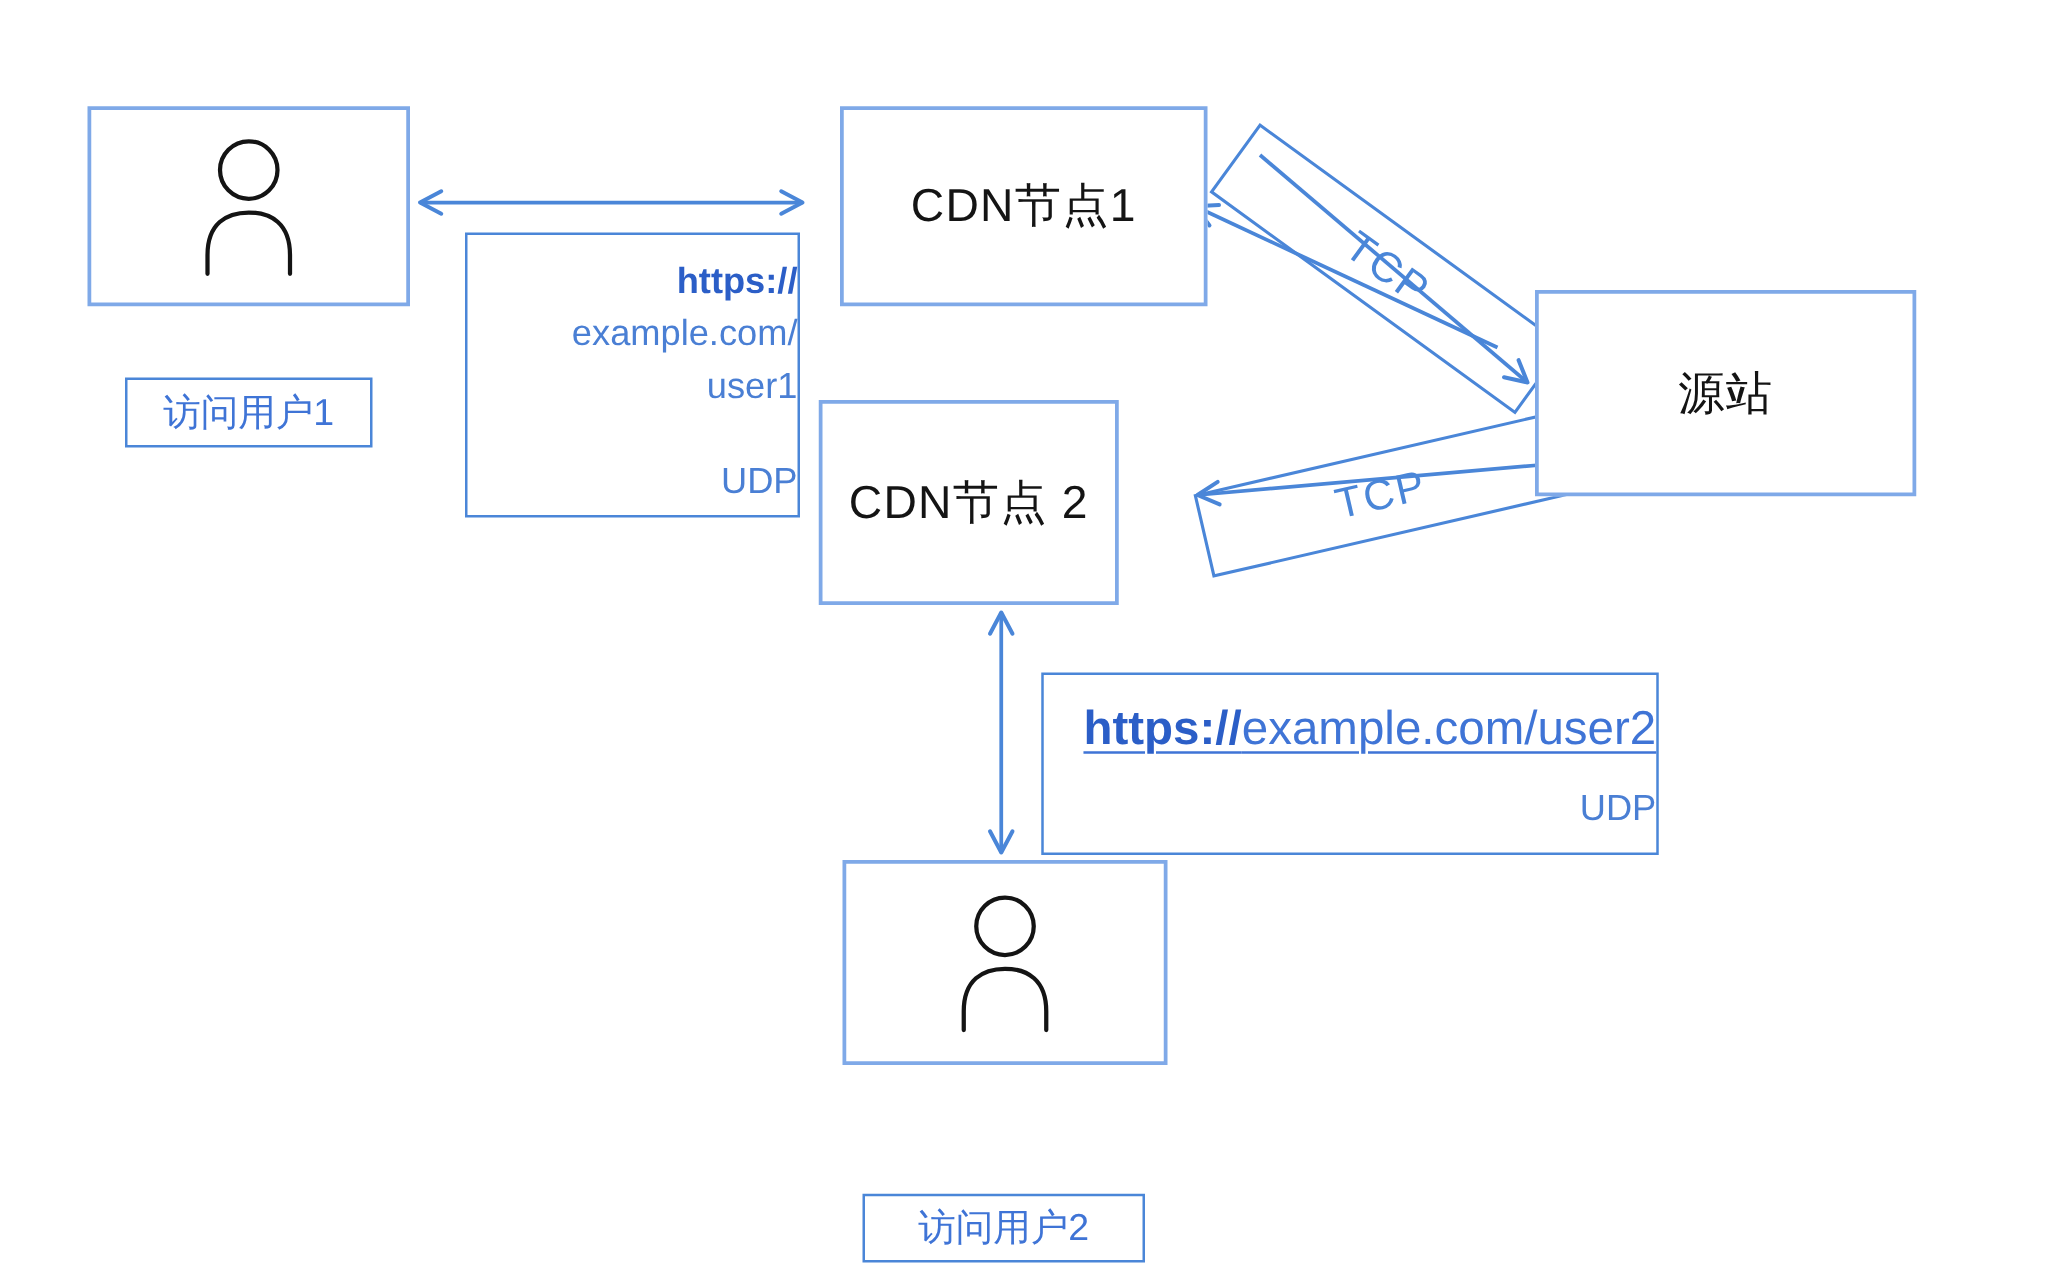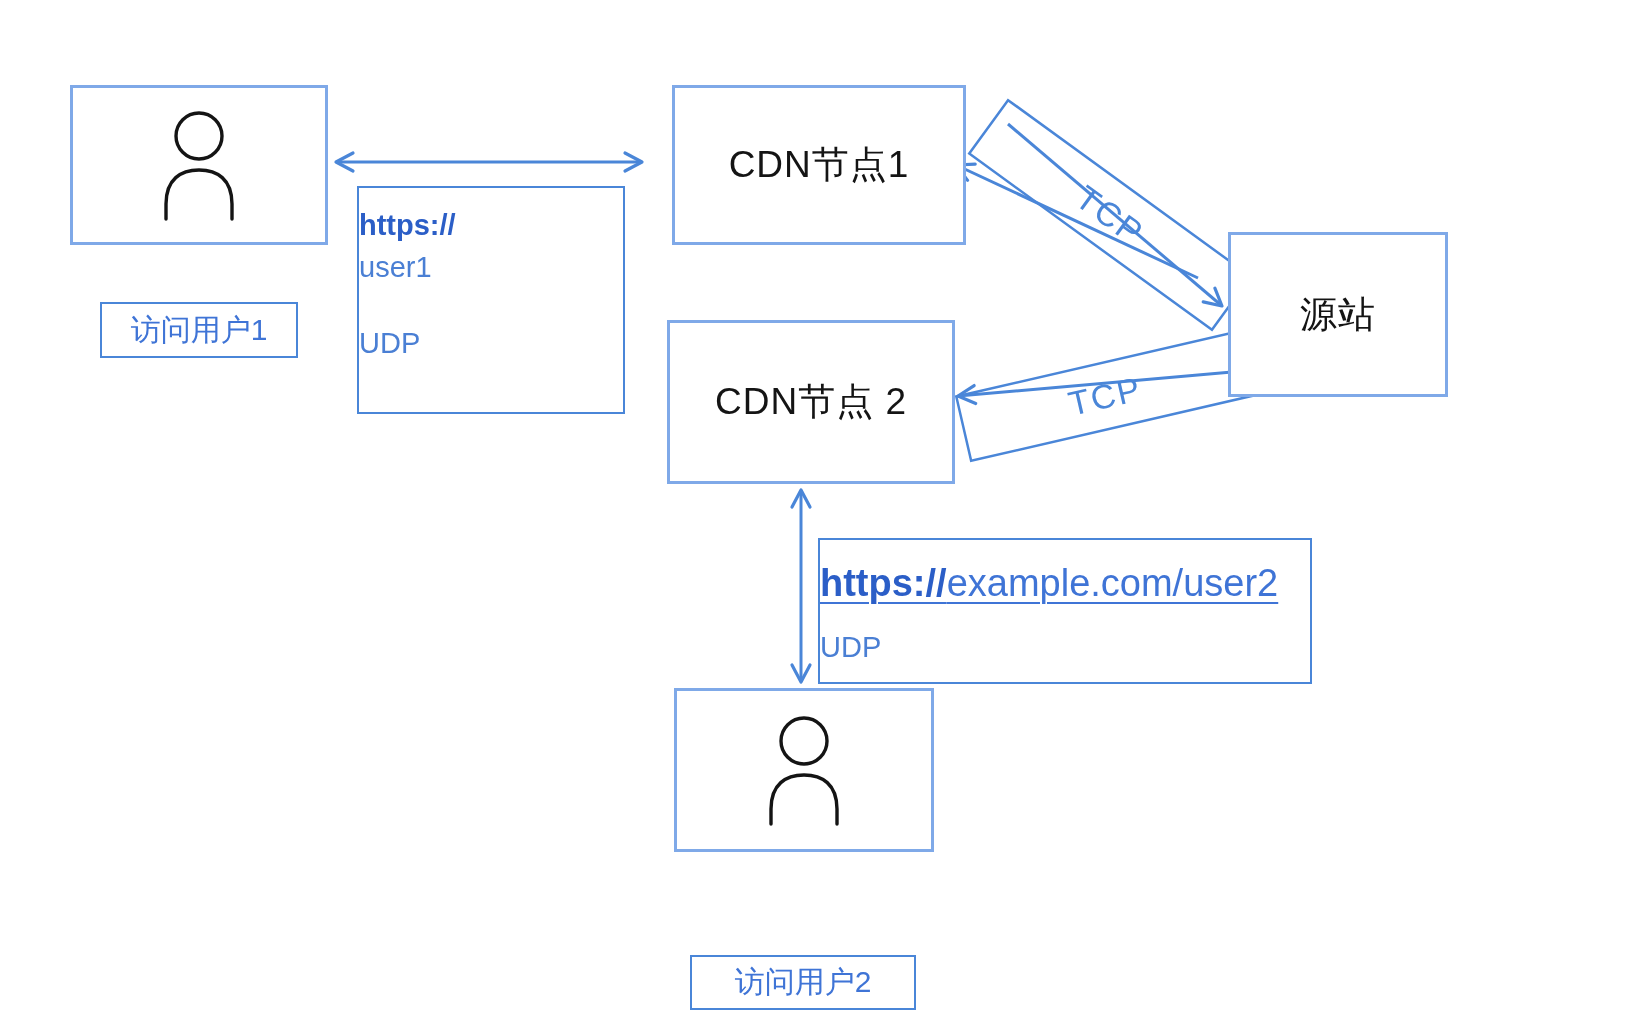--- a/index.html
+++ b/index.html
@@ -17,43 +17,44 @@
   .node-label { font-size:37px; color:#141414; letter-spacing:1px; white-space:nowrap; }
 
   .caption {
     position:absolute; background:#ffffff; border:2px solid #4a86d8;
     box-sizing:border-box; display:flex; align-items:center; justify-content:center;
     font-size:30px; color:#3f74d6; z-index:2; white-space:nowrap;margin-top:43px;
   }
 
   .urlbox {
     position:absolute; background:#ffffff; border:2px solid #4a86d8;
-    box-sizing:border-box; text-align:left; color:#4a7fd4; font-size:29px;
+    box-sizing:border-box; text-align:right; color:#4a7fd4; font-size:29px;
     z-index:2;
+    margin-left:15px;
   }
   .scheme { font-weight:700; color:#2b5ec7; }
 
   
   .urlbox1 { left:357px; top:186px; width:268px; height:228px; padding-top:16px; line-height:42px; }
   .urlbox1 .udp { margin-top:34px; }
 
   
   .urlbox2 { left:818px; top:538px; width:494px; height:146px; }
   .urlbox2 .link-line {
     margin-top:22px; font-size:38px;
     text-decoration:underline; text-underline-offset:6px; text-decoration-thickness:2px;
     color:#3f74d6;
   }
   .urlbox2 .udp { margin-top:26px; }
 
   
   .user1-box  { left:70px;   top:85px;  width:258px; height:160px; }
   .cdn1-box   { left:648px;  top:85px;  width:294px; height:160px;margin-left:24px; }
-  .origin-box { left:1228px; top:232px; width:220px; height:165px; }
-  .cdn2-box   { left:655px;  top:320px; width:288px; height:164px;margin-left:12px; }
+  .origin-box { left:1228px; top:232px; width:305px; height:165px; }
+  .cdn2-box   { left:655px;  top:320px; width:240px; height:164px; }
   .user2-box  { left:674px;  top:688px; width:260px; height:164px; }
 
   .user1-caption { left:100px; top:259px; width:198px; height:56px; }
   .user2-caption { left:690px; top:912px; width:226px; height:55px; }
 </style>
 </head>
 <body>
 
 <div class="canvas">
 
@@ -89,20 +90,21 @@
     </svg>
   </div>
   <div class="caption user1-caption">
     <span>访问用户1</span>
   </div>
 
   <div class="urlbox urlbox1">
     <div>
       <span class="scheme">https://</span>
     </div>
+    <div>example.com/</div>
     <div>user1</div>
     <div class="udp">UDP</div>
   </div>
 
   <div class="node cdn1-box">
     <span class="node-label">CDN节点1</span>
   </div>
 
   <div class="node origin-box">
     <span class="node-label">源站</span>

